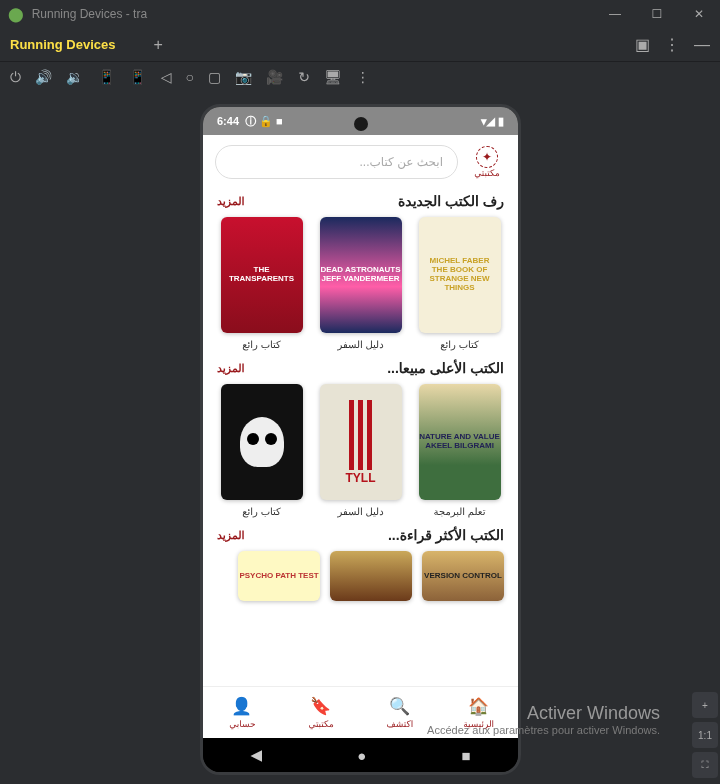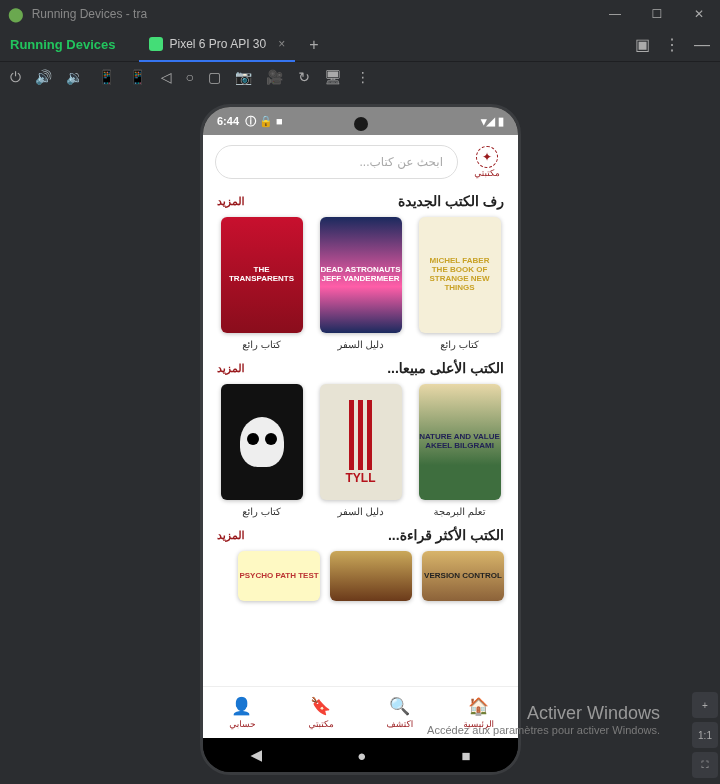--- a/index.html
+++ b/index.html
@@ -4,31 +4,31 @@
 <style>
   * { margin:0; padding:0; box-sizing:border-box; font-family: -apple-system, "Segoe UI", sans-serif; }
   body { background:#2b2d30; width:720px; height:784px; overflow:hidden; position:relative; color:#ccc; }
   
   .titlebar { height:28px; display:flex; align-items:center; padding:0 8px; font-size:12px; color:#888; }
   .titlebar .logo { color:#6aa84f; margin-right:8px; font-size:14px; }
   .win-controls { position:absolute; top:0; right:0; display:flex; height:28px; }
   .win-controls div { width:42px; display:flex; align-items:center; justify-content:center; color:#aaa; font-size:12px; }
   
   .tabbar { height:34px; display:flex; align-items:center; padding:0 10px; border-bottom:1px solid #1e1f22; }
-  .tabbar .label { font-size:13px; font-weight:600; color:#22c55e; margin-right:24px; }
+  .tabbar .label { font-size:13px; font-weight:600; color:#fde047; margin-right:24px; }
   .tab { display:flex; align-items:center; height:34px; padding:0 10px; font-size:12px; color:#ccc; border-bottom:2.5px solid #3574f0; gap:6px; }
   .tab .dot { width:14px; height:14px; background:#4d7; border-radius:3px; display:inline-block; }
   .tab .x { margin-left:6px; color:#888; }
   .tabbar .plus { margin-left:14px; color:#aaa; font-size:16px; }
   .tabright { margin-left:auto; display:flex; align-items:center; gap:14px; color:#aaa; }
   
   .toolbar { height:30px; display:flex; align-items:center; padding:0 10px; gap:14px; color:#aaa; font-size:14px; }
   .toolbar span { font-size:14px; }
   
-  .frame { position:absolute; left:200px; top:104px; width:321px; height:671px; background:#000; border:3px solid #3a3c3f; border-radius:30px; overflow:hidden; }
+  .frame { position:absolute; left:200px; top:104px; width:321px; height:671px; background:#000; border:3px solid #3a3c3f; border-radius:20px; overflow:hidden; }
   .notch { position:absolute; top:10px; left:50%; transform:translateX(-50%); width:14px; height:14px; background:#1a1a1a; border-radius:50%; z-index:5; }
   .status { height:28px; background:#888; display:flex; align-items:center; justify-content:space-between; padding:0 14px; font-size:11px; font-weight:600; color:#fff; }
   .status .right { display:flex; gap:4px; }
   .screen { position:absolute; top:28px; left:0; right:0; bottom:34px; background:#fff; overflow:hidden; direction:rtl; }
   .navbar { position:absolute; bottom:0; left:0; right:0; height:34px; background:#000; display:flex; align-items:center; justify-content:space-around; color:#ccc; font-size:15px; }
   
   .apphead { display:flex; align-items:center; padding:10px 12px; gap:10px; }
   .applogo { width:38px; display:flex; flex-direction:column; align-items:center; font-size:9px; color:#9a1b1e; }
   .applogo .ic { width:22px; height:22px; border:1px dashed #9a1b1e; border-radius:50%; display:flex; align-items:center; justify-content:center; color:#9a1b1e; font-size:12px; }
   .search { flex:1; height:34px; border:1px solid #ddd; border-radius:18px; display:flex; align-items:center; padding:0 14px; font-size:12px; color:#aaa; direction:rtl; }
@@ -76,25 +76,20 @@
   <span>Running Devices - tra</span>
 </div>
 <div class="win-controls">
   <div>—</div>
   <div>☐</div>
   <div>✕</div>
 </div>
 
 <div class="tabbar">
   <span class="label">Running Devices</span>
-  <div class="tab">
-    <span class="dot"></span>
-    <span>Pixel 6 Pro API 30</span>
-    <span class="x">×</span>
-  </div>
   <span class="plus">+</span>
   <div class="tabright">
     <span>▣</span>
     <span>⋮</span>
     <span>—</span>
   </div>
 </div>
 
 <div class="toolbar">
   <span>⏻</span>

